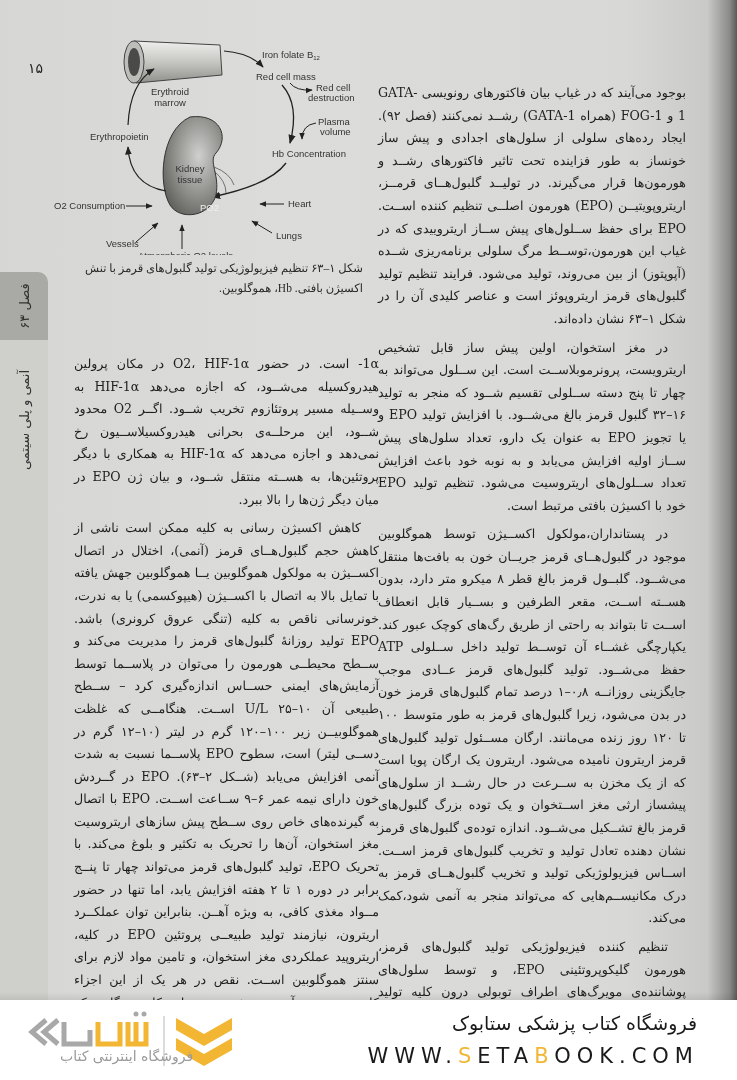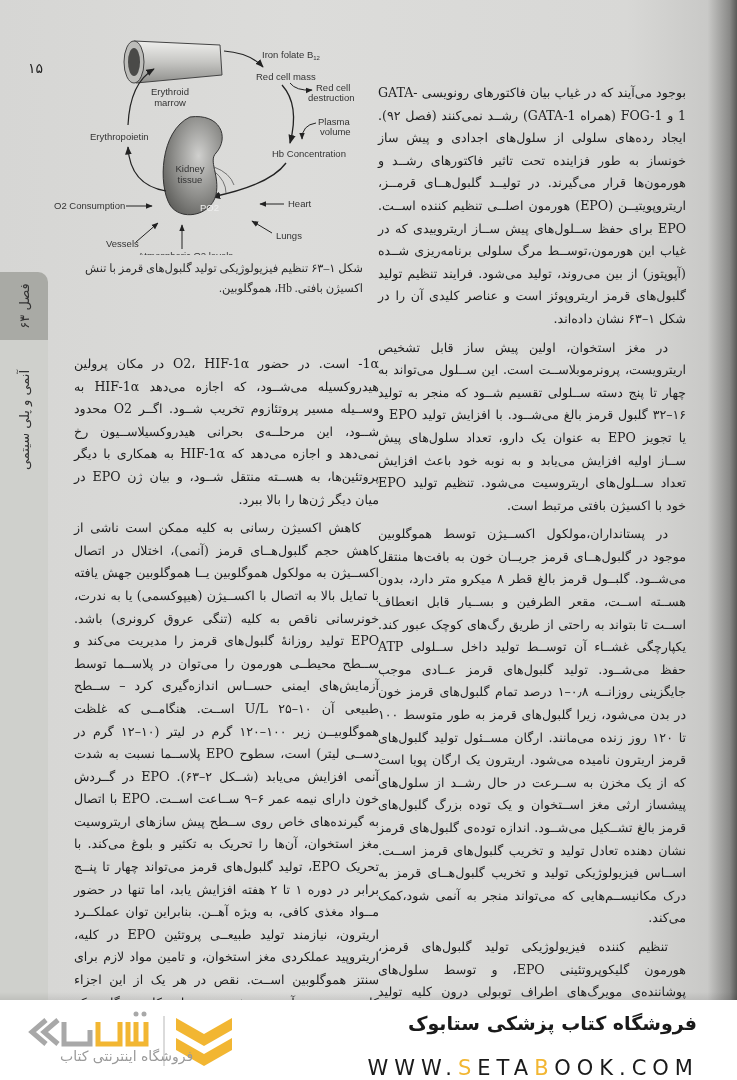--- a/index.html
+++ b/index.html
@@ -58,26 +58,24 @@
   .col-left { left: 74px; top: 309px; width: 305px; }
   .col-right { left: 378px; top: 38px; width: 308px; }
 
   
   .footer {
     position: absolute; left: 0; top: 1000px; width: 737px; height: 80px; background: #ffffff;
   }
   .store-name {
     position: absolute; right: 40px; top: 12px; font-size: 19px; color: #1a1a1a; direction: rtl;
     font-family: "DejaVu Sans", sans-serif;
-    font-weight: bold;
   }
   .store-url {
     position: absolute; right: 38px; top: 44px; font-size: 21px; letter-spacing: 6px; color: #1a1a1a;
     font-family: "DejaVu Sans", sans-serif;
-    margin-top: 12px;
   }
   .store-url .hl { color: #f2b632; }
   .logo { position: absolute; left: 24px; top: 8px; width: 235px; height: 66px; }
   .logo-sub {
     position: absolute; left: 60px; top: 48px; font-size: 14px; color: #9a9a9a; direction: rtl;
     font-family: "DejaVu Sans", sans-serif;
   }
 </style>
 </head>
 <body>

